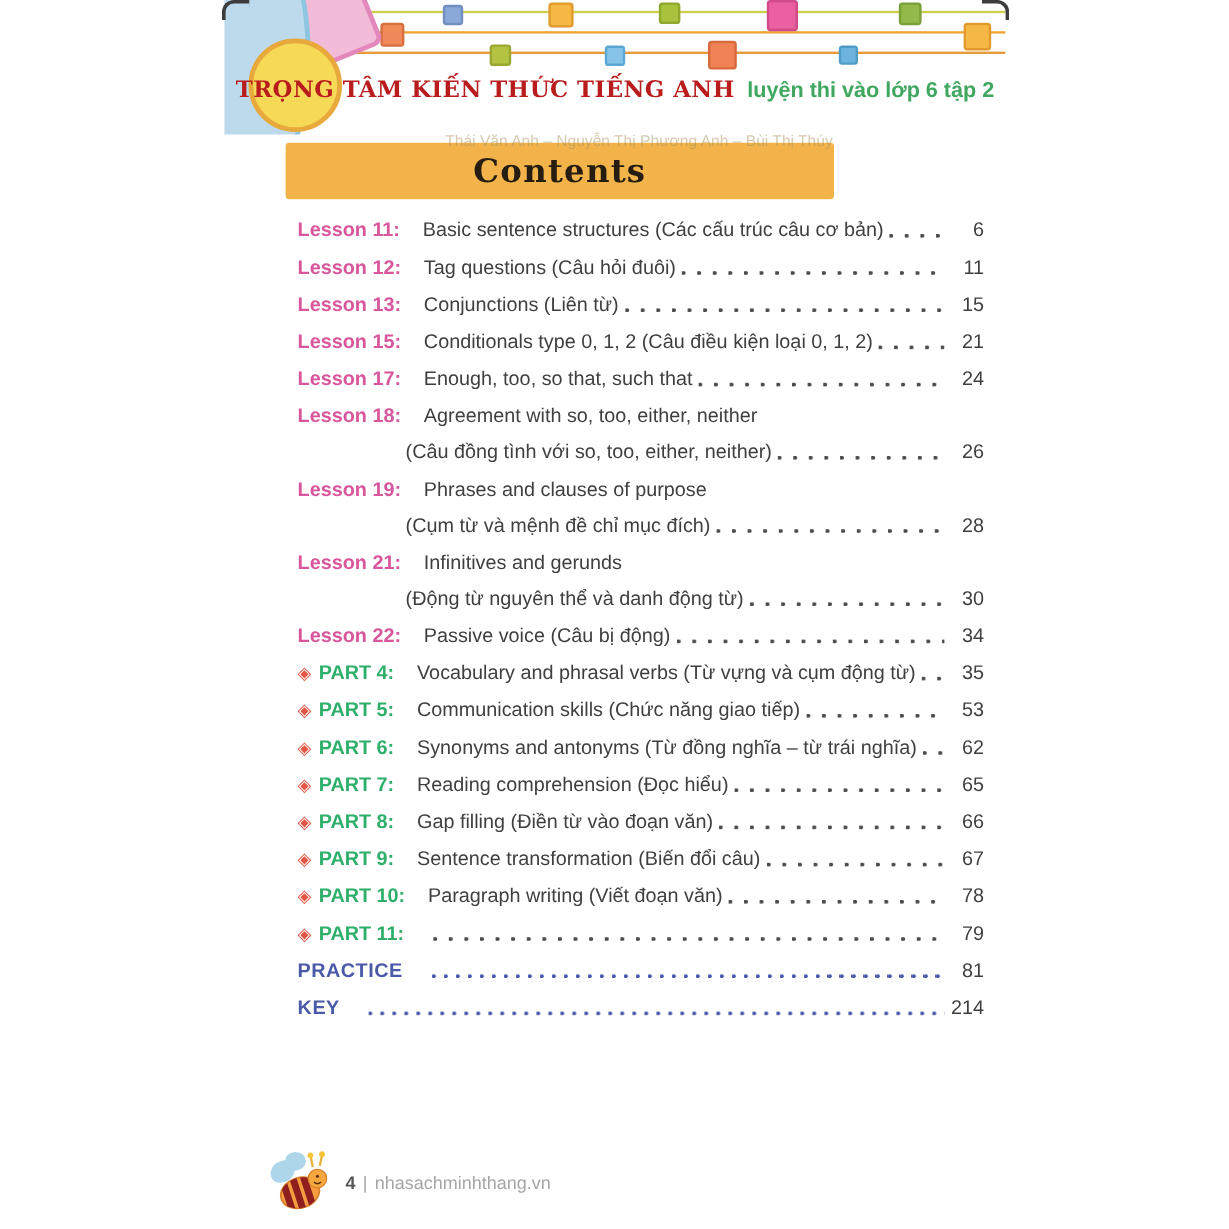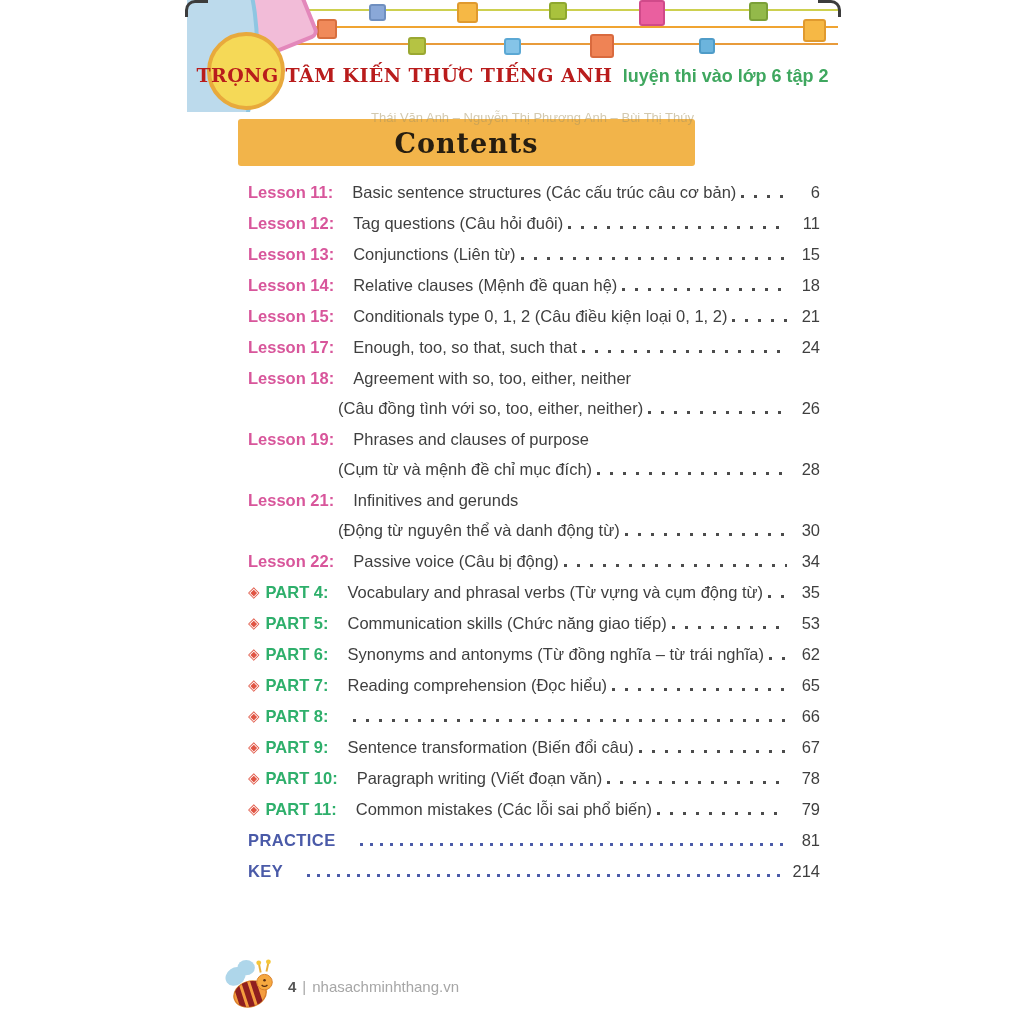--- a/index.html
+++ b/index.html
@@ -111,30 +111,20 @@
           <span>Lesson 13:</span>
         </span>
         <span class="entry-text">Conjunctions (Liên từ)</span>
         <span class="leader"></span>
         <span class="pagenum">15</span>
       </div>
     </div>
     <div class="row lesson">
       <div class="line">
         <span class="label">
-          <span>Lesson 14:</span>
-        </span>
-        <span class="entry-text">Relative clauses (Mệnh đề quan hệ)</span>
-        <span class="leader"></span>
-        <span class="pagenum">18</span>
-      </div>
-    </div>
-    <div class="row lesson">
-      <div class="line">
-        <span class="label">
           <span>Lesson 15:</span>
         </span>
         <span class="entry-text">Conditionals type 0, 1, 2 (Câu điều kiện loại 0, 1, 2)</span>
         <span class="leader"></span>
         <span class="pagenum">21</span>
       </div>
     </div>
     <div class="row lesson">
       <div class="line">
         <span class="label">
@@ -237,20 +227,21 @@
         <span class="leader"></span>
         <span class="pagenum">65</span>
       </div>
     </div>
     <div class="row part">
       <div class="line">
         <span class="label">
           <span class="diamond">◈</span>
           <span>PART 8:</span>
         </span>
+        <span class="entry-text">Gap filling (Điền từ vào đoạn văn)</span>
         <span class="leader"></span>
         <span class="pagenum">66</span>
       </div>
     </div>
     <div class="row part">
       <div class="line">
         <span class="label">
           <span class="diamond">◈</span>
           <span>PART 9:</span>
         </span>
@@ -269,21 +260,20 @@
         <span class="leader"></span>
         <span class="pagenum">78</span>
       </div>
     </div>
     <div class="row part">
       <div class="line">
         <span class="label">
           <span class="diamond">◈</span>
           <span>PART 11:</span>
         </span>
-        <span class="entry-text">Common mistakes (Các lỗi sai phổ biến)</span>
         <span class="leader"></span>
         <span class="pagenum">79</span>
       </div>
     </div>
     <div class="row section">
       <div class="line">
         <span class="label">
           <span>PRACTICE</span>
         </span>
         <span class="leader"></span>

